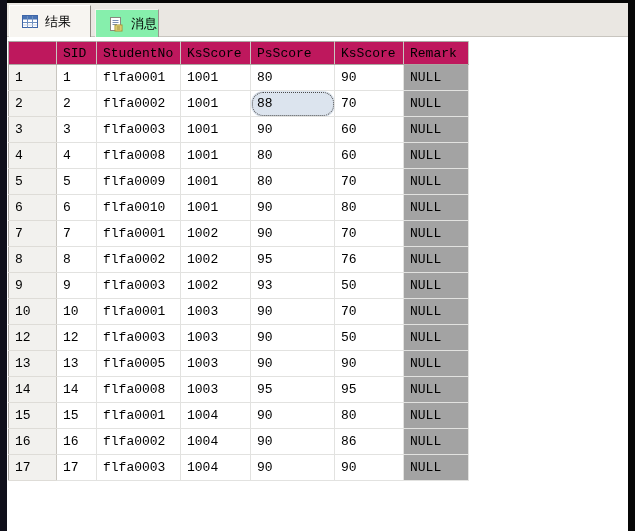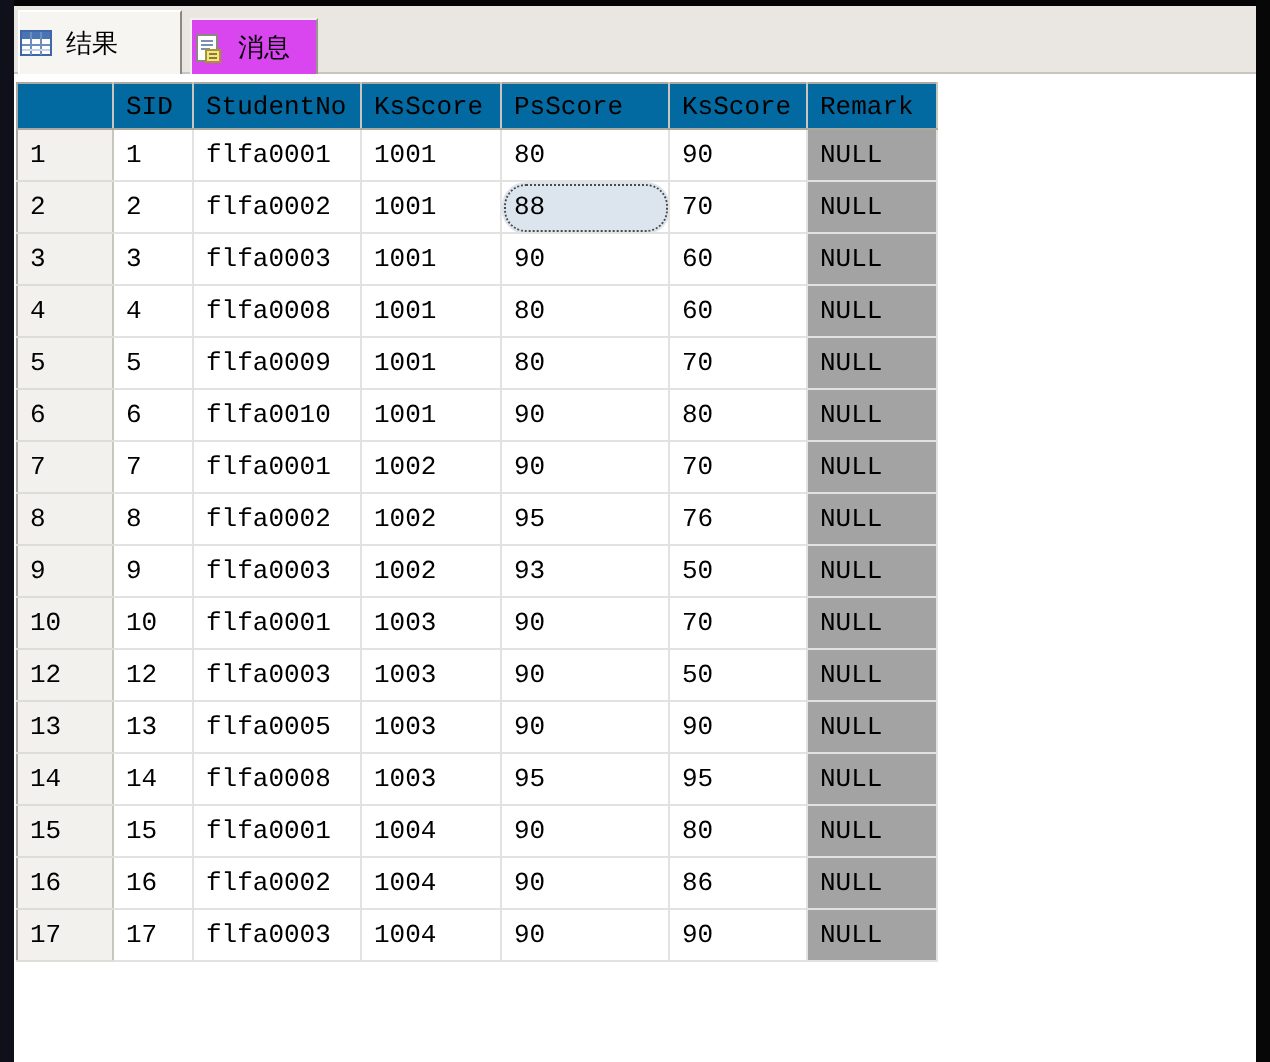--- a/index.html
+++ b/index.html
@@ -17,35 +17,35 @@
   .edge-left   { position: absolute; left: 0; top: 0; width: 7px; height: 531px; background: #10101b; }
   .edge-right  { position: absolute; right: 0; top: 0; width: 7px; height: 531px; background: #070707; }
 
   .tabstrip {
     position: absolute; left: 7px; top: 3px; width: 621px; height: 34px;
     background: #EAE7E2;
     border-bottom: 1px solid #C8C5BF;
   }
   .tab {
     position: absolute; display: flex; align-items: center;
-    gap: 6px; padding-left: 0; cursor: default;
+    gap: 6px; padding-left: 12px; cursor: default;
     font-family: "Liberation Sans", sans-serif;
     font-size: 13px;
   }
   .tab-active {
     left: 2px; top: 2px; width: 82px; height: 32px;
     background: #F7F5F1;
     border-top: 1px solid #FFFFFF;
     border-left: 1px solid #FFFFFF;
     border-right: 1px solid #8D8982;
     z-index: 2;
   }
   .tab-inactive {
     left: 88px; top: 6px; width: 64px; height: 28px;
-    background: #d946ef;
+    background: #86efac;
     border-top: 1px solid #F4F2EE;
     border-left: 1px solid #F4F2EE;
     border-right: 1px solid #9A958F;
   }
   .tab .icon { display: inline-flex; width: 17px; height: 16px; }
 
   .pane {
     position: absolute; left: 7px; top: 38px; width: 621px; height: 493px;
     background: #ffffff;
     border-top: 1px solid #FFFFFF;
@@ -55,21 +55,21 @@
     position: absolute; left: 1px; top: 2px;
     border-collapse: collapse;
     table-layout: fixed;
     border-left: 1px solid #ACA9A3;
     border-top: 1px solid #ACA9A3;
     font-family: "Liberation Mono", monospace;
     font-size: 13px;
   }
   table.grid th {
     height: 23px;
-    background: #0369a1;
+    background: #be185d;
     border-right: 1px solid #C9C6C0;
     border-bottom: 1px solid #ABA8A2;
     font-weight: normal;
     text-align: left;
     padding: 0 0 0 6px;
     white-space: nowrap;
     overflow: hidden;
   }
   table.grid td {
     height: 26px;

